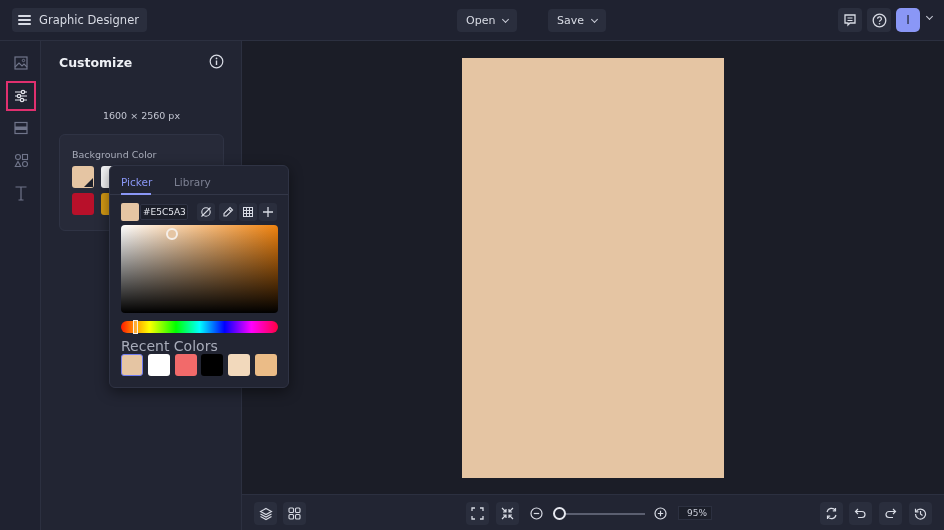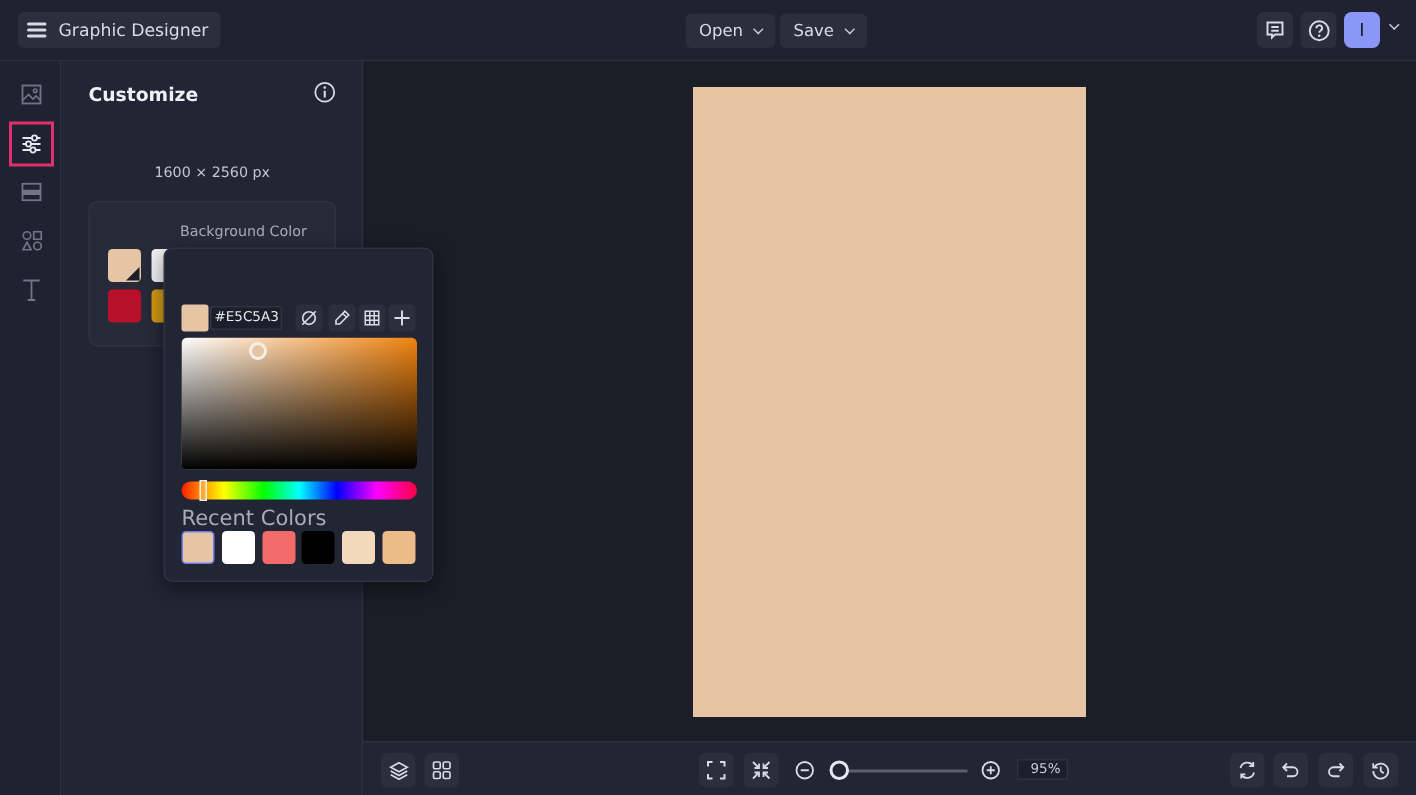--- a/index.html
+++ b/index.html
@@ -53,21 +53,21 @@
   .info-icon { position: absolute; left: 168px; top: 13px; width: 15px; height: 15px; }
   .resize-btn {
     position: absolute; left: 18px; top: 42px; width: 165px; height: 23px; background: #8a97f6;
     border-radius: 4px; color: #1c1f2a; font-size: 10.5px; display: flex; align-items: center; justify-content: center; cursor: pointer;
   }
   .dims { position: absolute; left: 18px; top: 69px; width: 165px; text-align: center; font-size: 9.5px; color: #c3c6d2; }
   .bg-card {
     position: absolute; left: 18px; top: 93px; width: 165px; height: 97px;
     background: #272a39; border: 1px solid #2f3344; border-radius: 6px;
   }
-  .bg-label { position: absolute; left: 12px; top: 14px; font-size: 9.5px; color: #a8acba; margin-left: 48px; }
+  .bg-label { position: absolute; left: 12px; top: 14px; font-size: 9.5px; color: #a8acba; }
   .swatch { position: absolute; width: 22px; height: 22px; border-radius: 3px; cursor: pointer; }
   
   .workspace { position: absolute; left: 242px; top: 41px; width: 702px; height: 453px; background: #1b1d27; }
   .page { position: absolute; left: 220px; top: 17px; width: 262px; height: 420px; background: #e5c5a3; cursor: pointer; }
   
   .bottombar { position: absolute; left: 242px; top: 494px; width: 702px; height: 36px; background: #222533; border-top: 1px solid #2c3040; }
   .bb-btn { position: absolute; top: 7px; width: 23px; height: 23px; background: #2a2e3d; border-radius: 4px; display: flex; align-items: center; justify-content: center; cursor: pointer; }
   .zoom-track { position: absolute; left: 318px; top: 18px; width: 85px; height: 1.5px; background: #5b5f70; }
   .zoom-thumb { position: absolute; left: 311px; top: 12px; width: 13px; height: 13px; border-radius: 50%; border: 2px solid #e6e8ef; background: #222533; cursor: pointer; }
   .zoom-value { position: absolute; left: 436px; top: 11px; width: 34px; height: 14px; background: #1c1f2a; border: 1px solid #2c3040; font-size: 9px; color: #c8cbd6; text-align: right; padding-right: 4px; line-height: 12px; }
@@ -108,21 +108,21 @@
         <i></i>
         <i></i>
         <i></i>
       </span>
     <span>Graphic Designer</span>
   </div>
   <div class="menu-btn" style="left:457px;align-items:center;">
     <span>Open</span>
     <span class="chev"></span>
   </div>
-  <div class="menu-btn" style="left:520px;text-align:right;">
+  <div class="menu-btn" style="left:548px;text-align:right;">
     <span>Save</span>
     <span class="chev"></span>
   </div>
   <div class="icon-btn" style="left:838px;top:8px;">
     <svg width="14" height="14" viewBox="0 0 14 14">
         <path d="M2 2h10v8H7l-2 2v-2H2z" fill="none" stroke="#d8dbe4" stroke-width="1.3"></path>
         <path d="M4.5 5h5M4.5 7.5h5" stroke="#d8dbe4" stroke-width="1.2"></path>
       </svg>
   </div>
   <div class="icon-btn" style="left:867px;top:8px;">
@@ -257,20 +257,25 @@
   <div class="bb-btn" style="left:667px;">
     <svg width="13" height="13" viewBox="0 0 13 13">
         <path d="M2.2 4.5A5 5 0 1 1 1.5 7" fill="none" stroke="#d8dbe4" stroke-width="1.2"></path>
         <path d="M1.5 1.8v3h3" fill="none" stroke="#d8dbe4" stroke-width="1.2"></path>
         <path d="M6.5 4v3l2 1.5" fill="none" stroke="#d8dbe4" stroke-width="1.2"></path>
       </svg>
   </div>
 </div>
 
 <div class="popover">
+  <div class="pop-tabs">
+    <span class="pop-tab active" style="left:11px;">Picker</span>
+    <span class="pop-tab inactive" style="left:64px;">Library</span>
+    <div class="tab-underline"></div>
+  </div>
   <div class="cur-swatch" style="background: rgb(229, 197, 163);"></div>
   <div class="hex-input">#E5C5A3</div>
   <div class="tool-btn" style="left:87px;">
     <svg width="12" height="12" viewBox="0 0 12 12">
         <circle cx="6" cy="6" r="4.2" fill="none" stroke="#d8dbe4" stroke-width="1.1"></circle>
         <path d="M10.5 1.5l-9 9" stroke="#d8dbe4" stroke-width="1.1"></path>
       </svg>
   </div>
   <div class="tool-btn" style="left:109px;">
     <svg width="12" height="12" viewBox="0 0 12 12">

